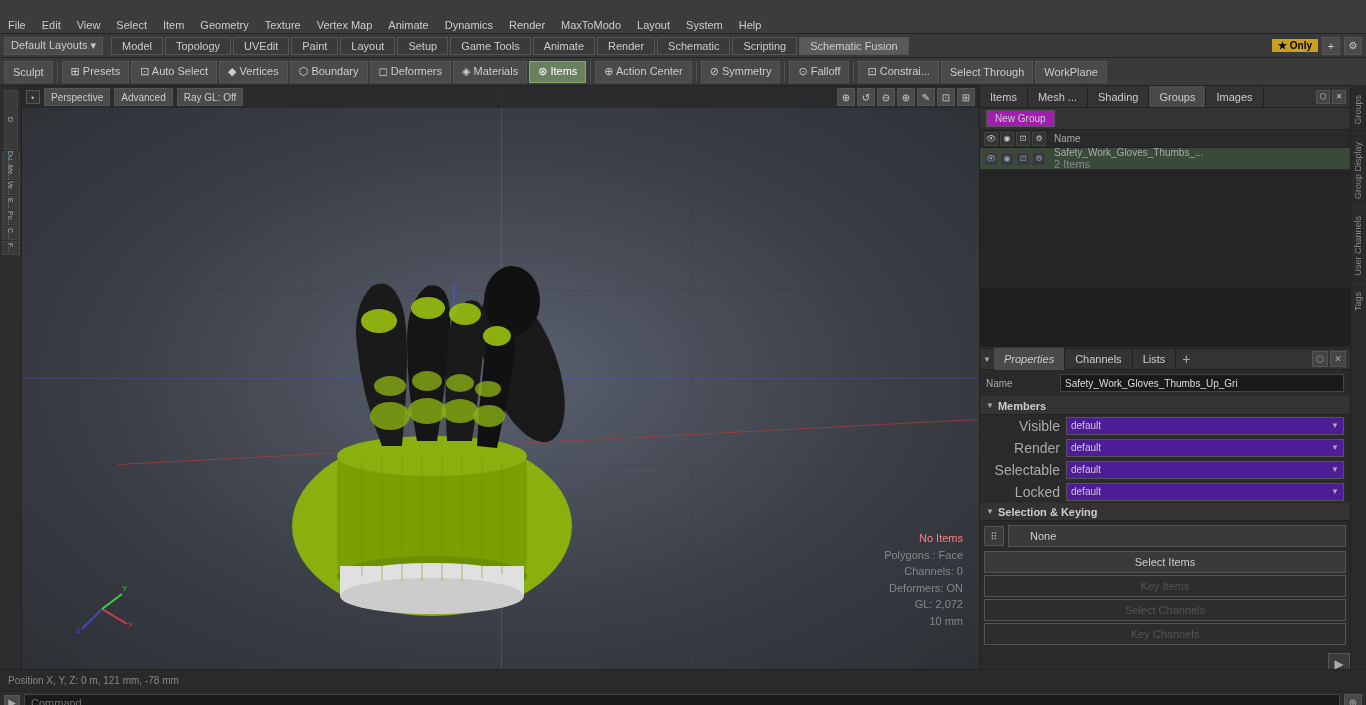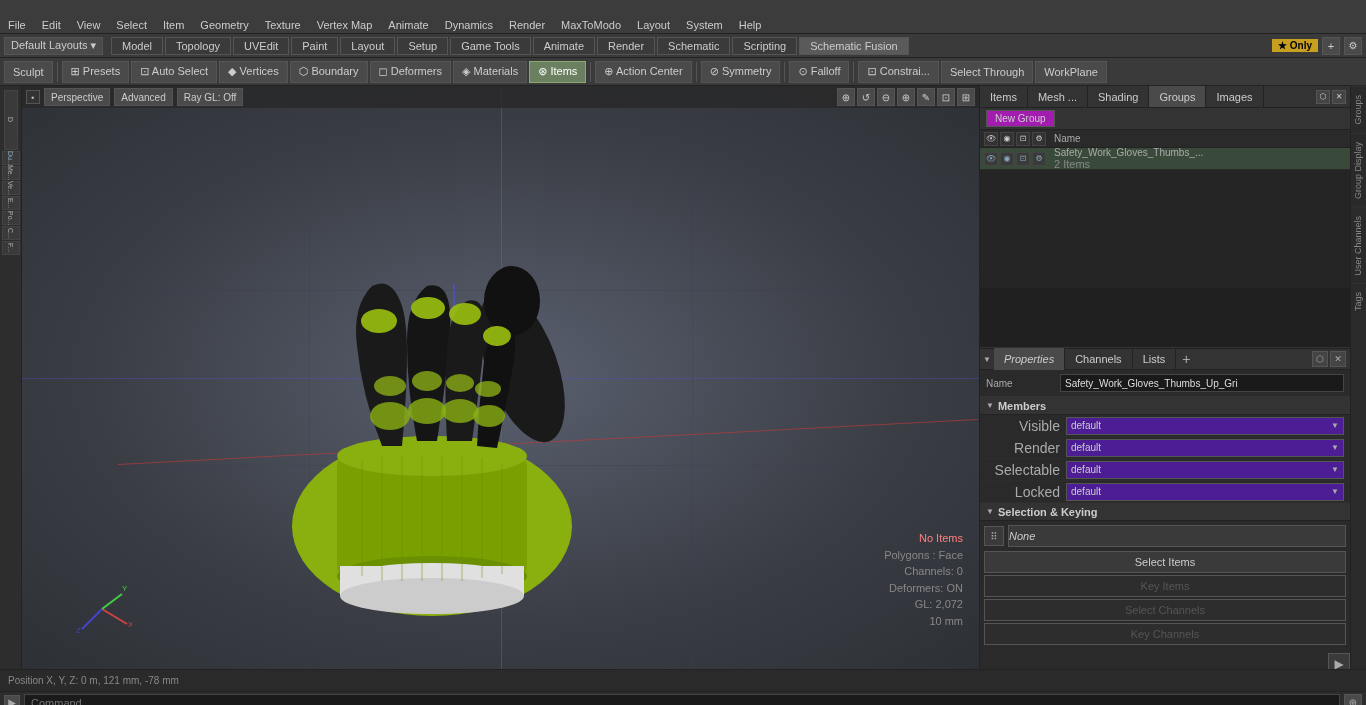--- a/index.html
+++ b/index.html
@@ -474,25 +474,24 @@
       justify-content: center;
       font-size: 10px;
       color: #aaa;
     }
     .keying-none {
       flex: 1;
       background: #3a3a3a;
       border: 1px solid #555;
       color: #ccc;
       font-size: 11px;
-      padding: 2px 0;
-      height: 22px;
-      display: flex;
-      align-items: center;
-      font-style: italic;
+      padding: 2px 21px;
+      height: 22px;
+      display: flex;
+      align-items: center;
     }
     .keying-btn {
       width: 100%;
       background: #3a3a3a;
       border: 1px solid #555;
       color: #ccc;
       font-size: 11px;
       padding: 3px 6px;
       margin-bottom: 2px;
       cursor: pointer;

